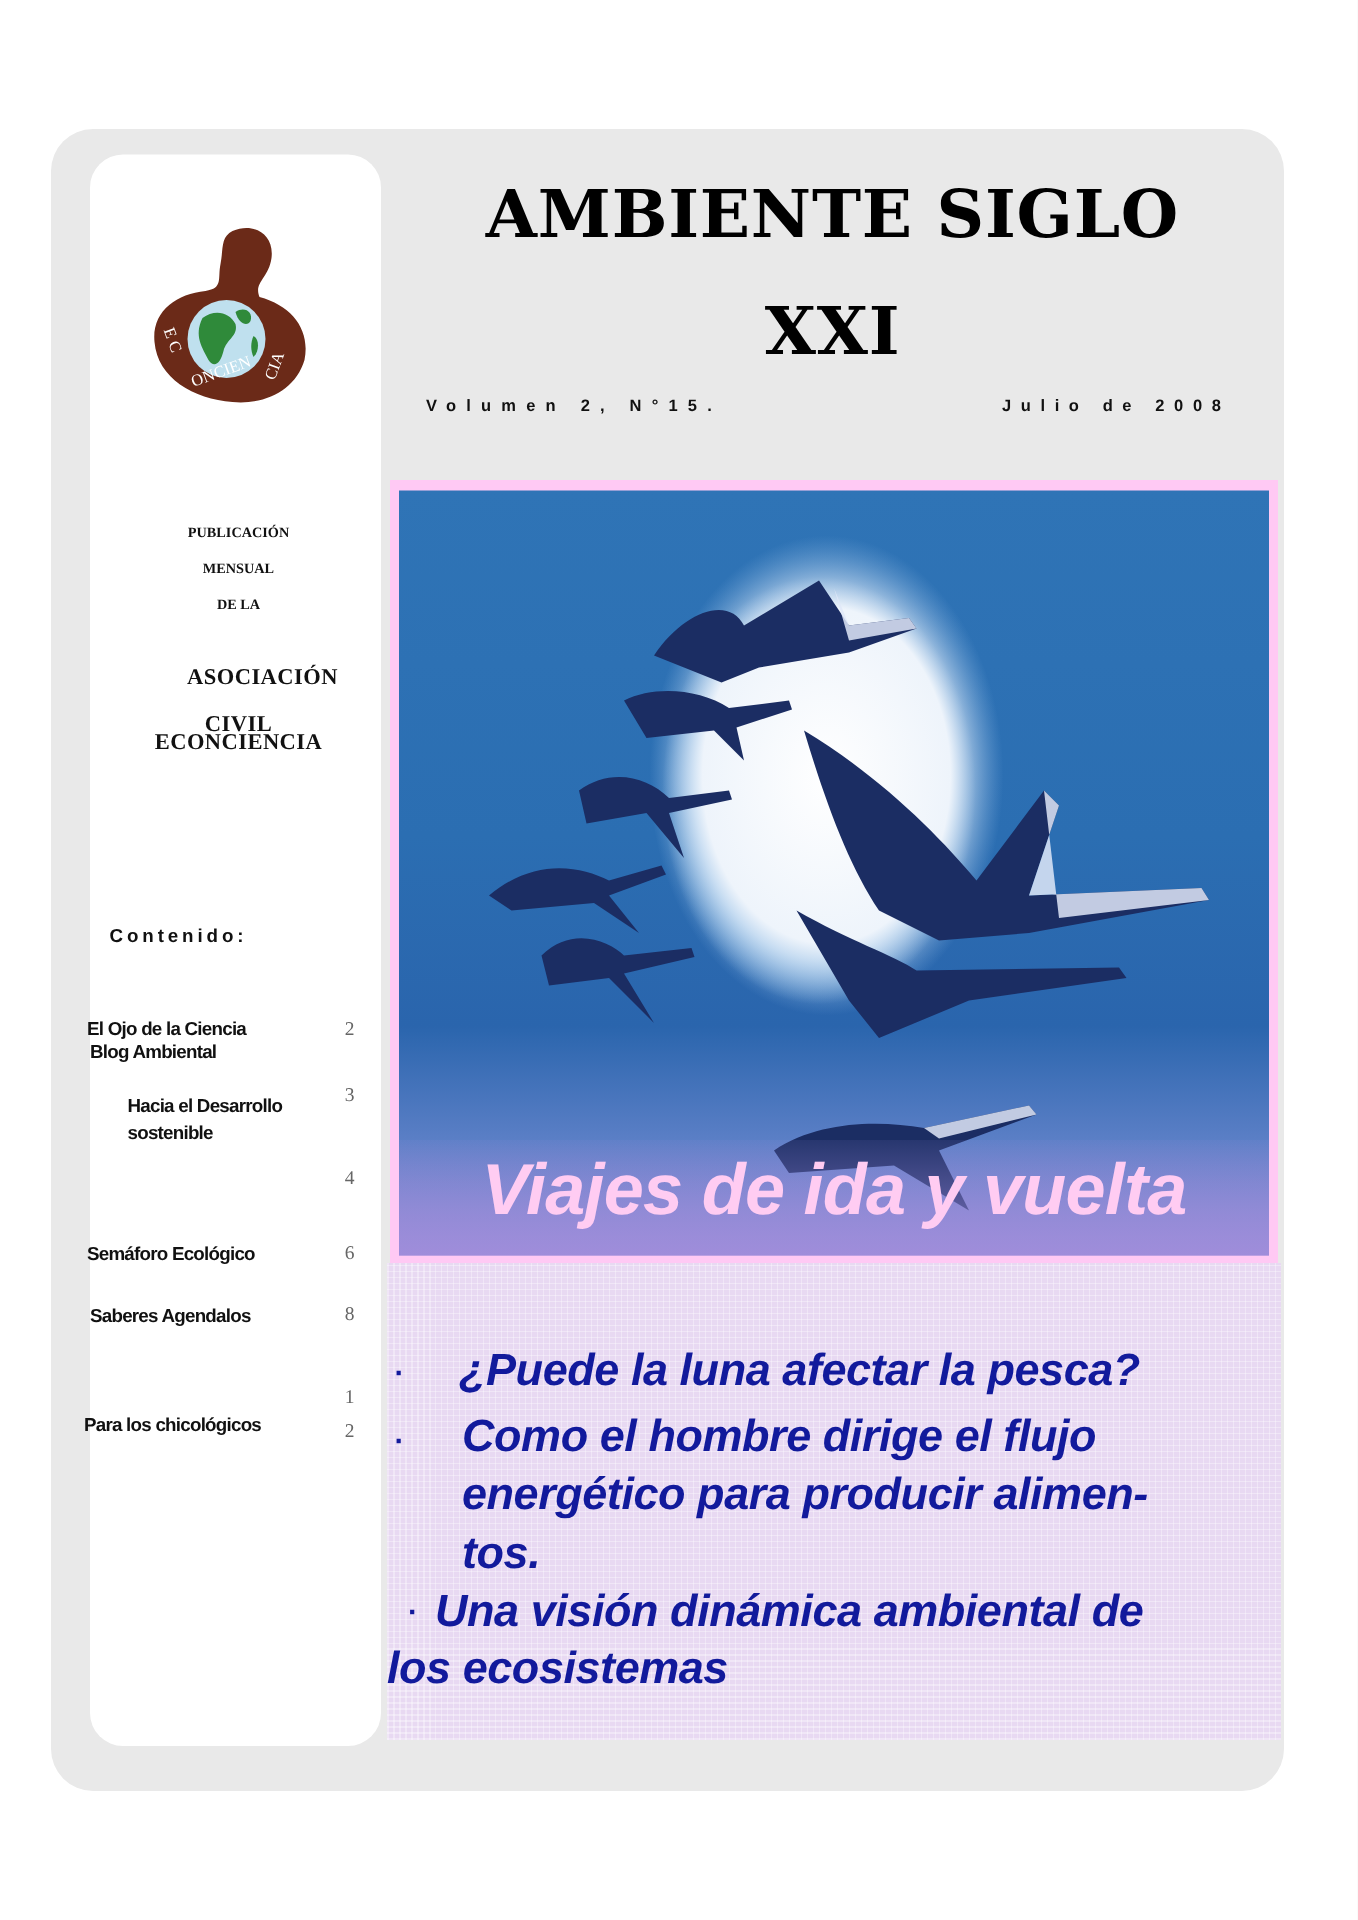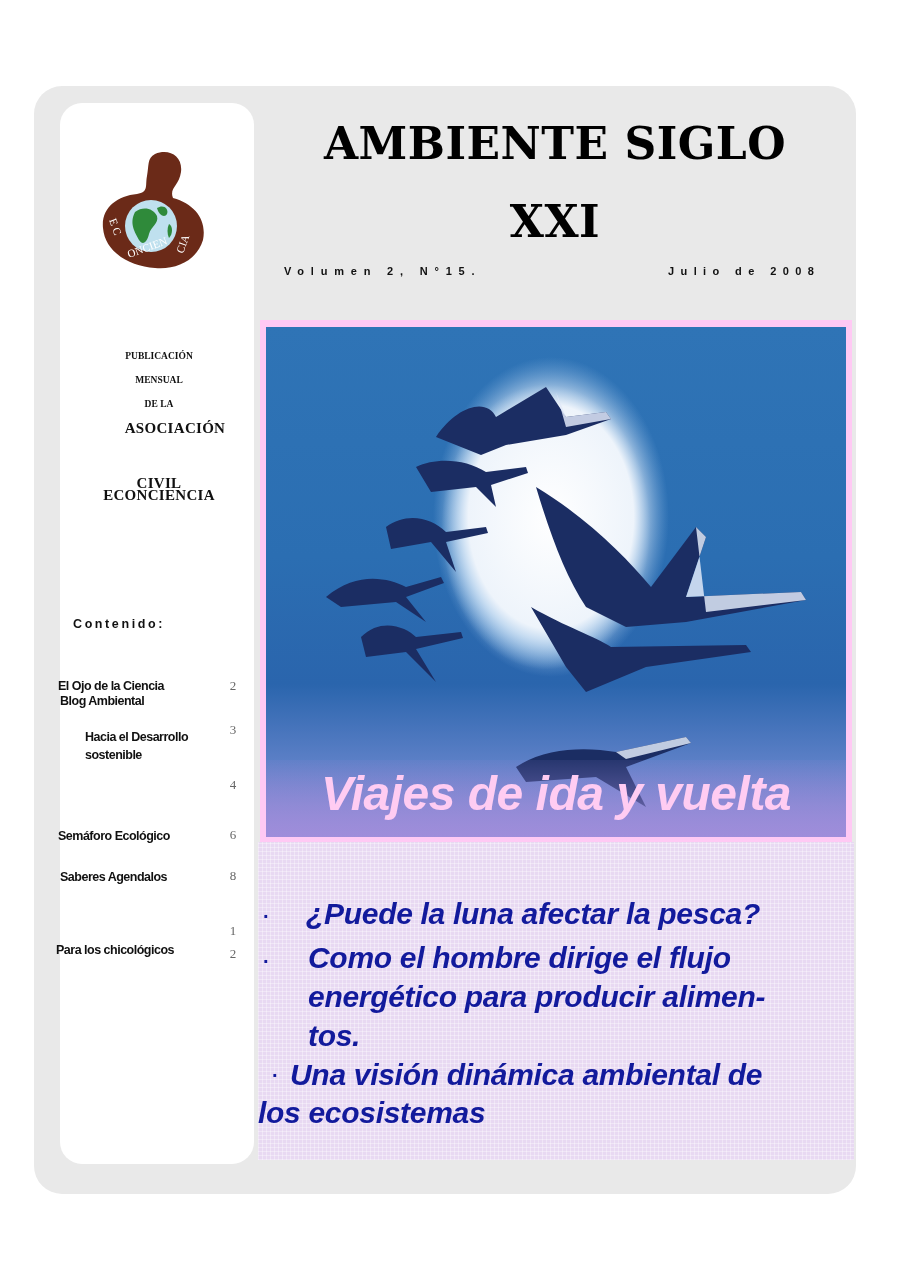--- a/index.html
+++ b/index.html
@@ -75,21 +75,21 @@
   <path d="M58 62 C64 58 70 62 68 68 C66 72 60 70 58 62 Z" fill="#2f8a3a"></path>
   <path d="M70 78 C74 80 74 88 70 92 C68 88 68 82 70 78 Z" fill="#2f8a3a"></path>
   <text x="10" y="74" font-size="11" fill="#ffffff" font-family="Liberation Serif, serif" transform="rotate(70 10 74)">E C</text>
   <text x="30" y="112" font-size="11" fill="#ffffff" font-family="Liberation Serif, serif" transform="rotate(-20 30 112)">ONCIEN</text>
   <text x="84" y="108" font-size="11" fill="#ffffff" font-family="Liberation Serif, serif" transform="rotate(-70 84 108)">CIA</text>
 </svg>
 
 <div class="pub small" style="top:351px;">PUBLICACIÓN</div>
 <div class="pub small" style="top:375px;">MENSUAL</div>
 <div class="pub small" style="top:399px;">DE LA</div>
-<div class="pub big" style="top:420px;padding-left:32px;">ASOCIACIÓN</div>
+<div class="pub big" style="top:444px;padding-left:32px;">ASOCIACIÓN</div>
 <div class="pub big" style="top:455px;margin-top:20px;">CIVIL</div>
 <div class="pub big" style="top:487px;">ECONCIENCIA</div>
 
 <div class="contents-title">Contenido:</div>
 
 <div class="toc-item" style="top:677px; left:58px; width:150px;">El  Ojo de la Ciencia</div>
 <div class="toc-page" style="top:678px;">2</div>
 
 <div class="toc-item" style="top:692px;">Blog Ambiental</div>
 <div class="toc-page" style="top:722px;">3</div>

